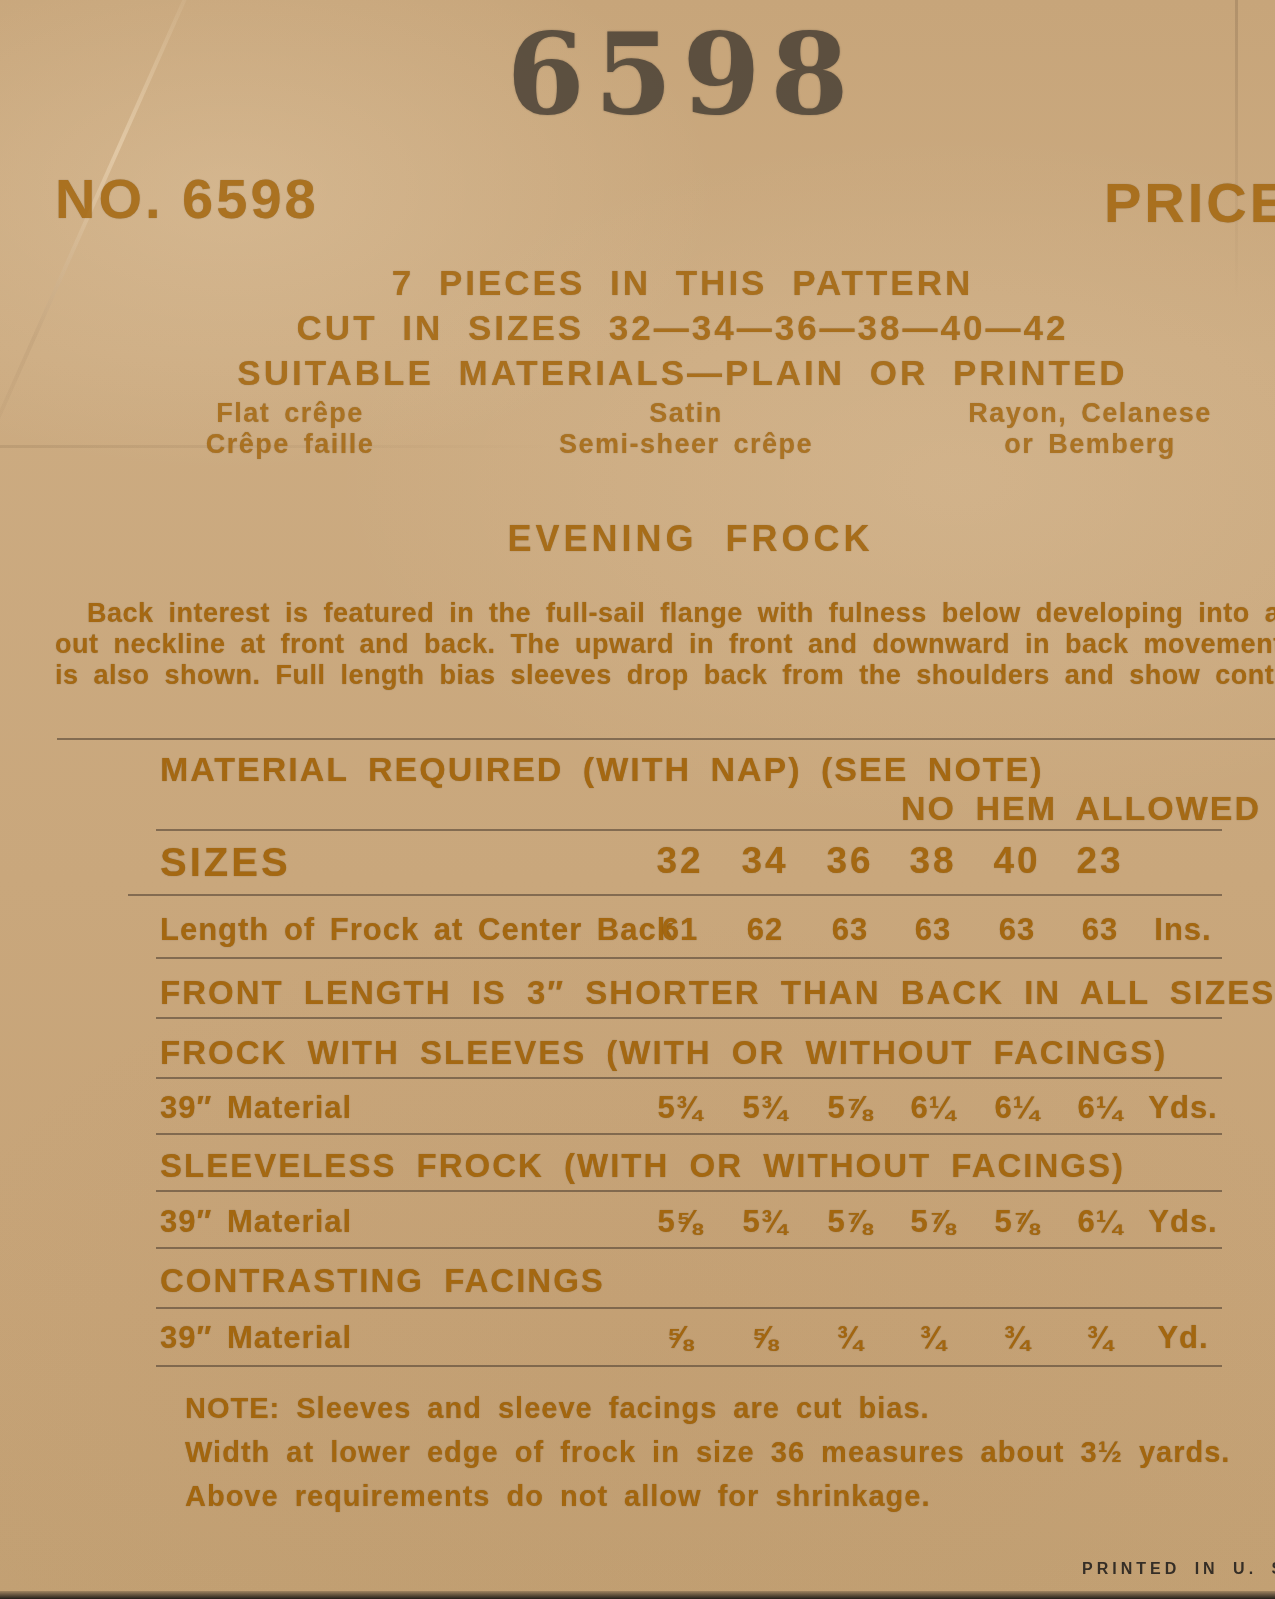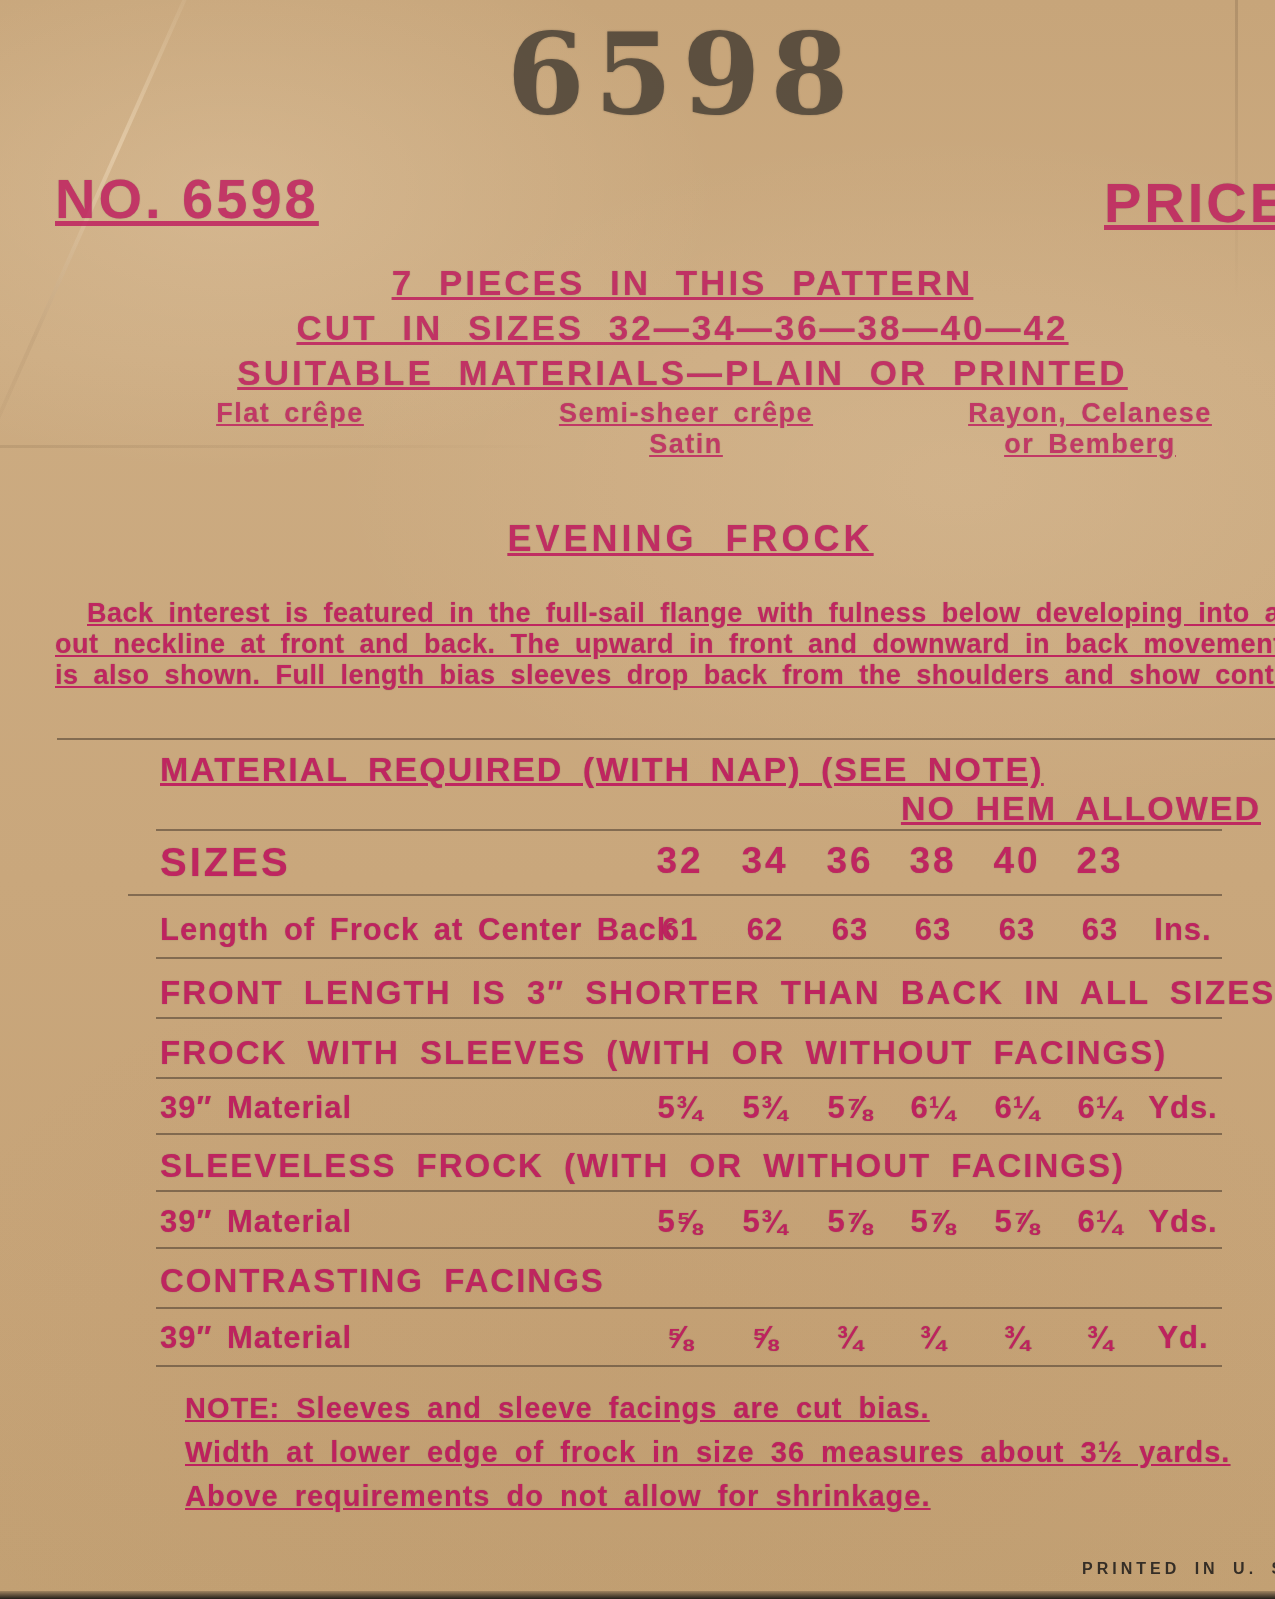--- a/index.html
+++ b/index.html
@@ -8,21 +8,21 @@
     position:relative;
     overflow:hidden;
     font-family:"Liberation Sans","DejaVu Sans",sans-serif;
     background:
       radial-gradient(ellipse 700px 400px at 18% 12%, rgba(255,238,210,0.20), rgba(255,238,210,0) 70%),
       radial-gradient(ellipse 900px 500px at 75% 30%, rgba(255,240,215,0.12), rgba(255,240,215,0) 70%),
       radial-gradient(ellipse 1000px 600px at 50% 85%, rgba(170,130,85,0.10), rgba(170,130,85,0) 75%),
       linear-gradient(180deg,#c7a57a 0%, #ccab81 22%, #c9a77c 55%, #c6a377 82%, #c2a073 100%);
     color:#4d4237;
   }
-  .ink   { color:#be185d; text-shadow:0 0 1.2px rgba(78,67,55,0.55);text-decoration:underline; }
+  .ink   { color:#a16207; text-shadow:0 0 1.2px rgba(78,67,55,0.55); }
 
   
   .crease { position:absolute; pointer-events:none; }
   .crease-tr { left:1235px; top:0; width:3px; height:300px;
     background:linear-gradient(180deg, rgba(110,85,60,0.25), rgba(110,85,60,0)); }
   .crease-diag { left:200px; top:-40px; width:4px; height:620px;
     background:linear-gradient(180deg, rgba(255,240,215,0.0), rgba(255,240,215,0.35), rgba(140,110,80,0.12), rgba(255,240,215,0));
     transform:rotate(24deg); transform-origin:top left; }
   .crease-mid { left:0; top:445px; width:560px; height:3px;
     background:linear-gradient(90deg, rgba(120,95,65,0.18), rgba(120,95,65,0)); }
@@ -96,24 +96,25 @@
 
 <div class="center-block ink">
   <div>7 PIECES IN THIS PATTERN</div>
   <div>CUT IN SIZES 32—34—36—38—40—42</div>
   <div>SUITABLE MATERIALS—PLAIN OR PRINTED</div>
 </div>
 
 <div class="materials-row">
   <div class="material-col mc1 ink">
     <div>Flat crêpe</div>
+    <div>Crêpe faille</div>
   </div>
   <div class="material-col mc2 ink">
+    <div>Satin</div>
     <div>Semi-sheer crêpe</div>
-    <div>Satin</div>
   </div>
   <div class="material-col mc3 ink">
     <div>Rayon, Celanese</div>
     <div>or Bemberg</div>
   </div>
 </div>
 
 <div class="frock-title ink">EVENING FROCK</div>
 
 <div class="description ink">

